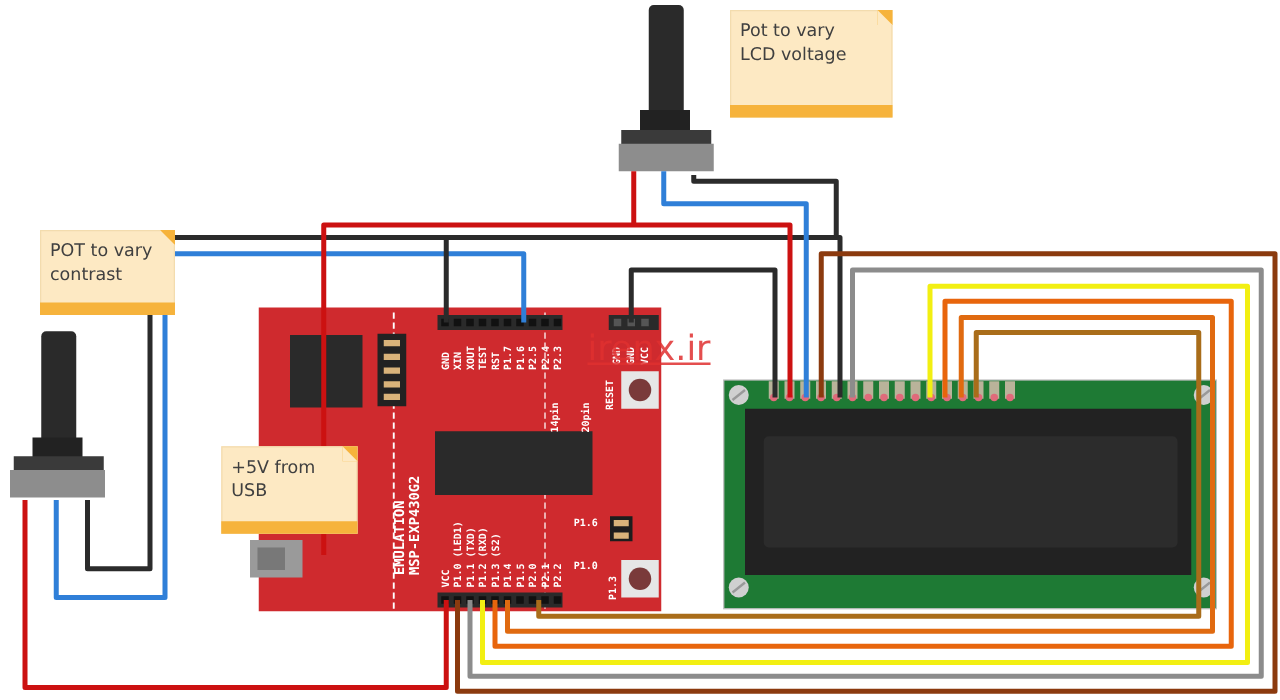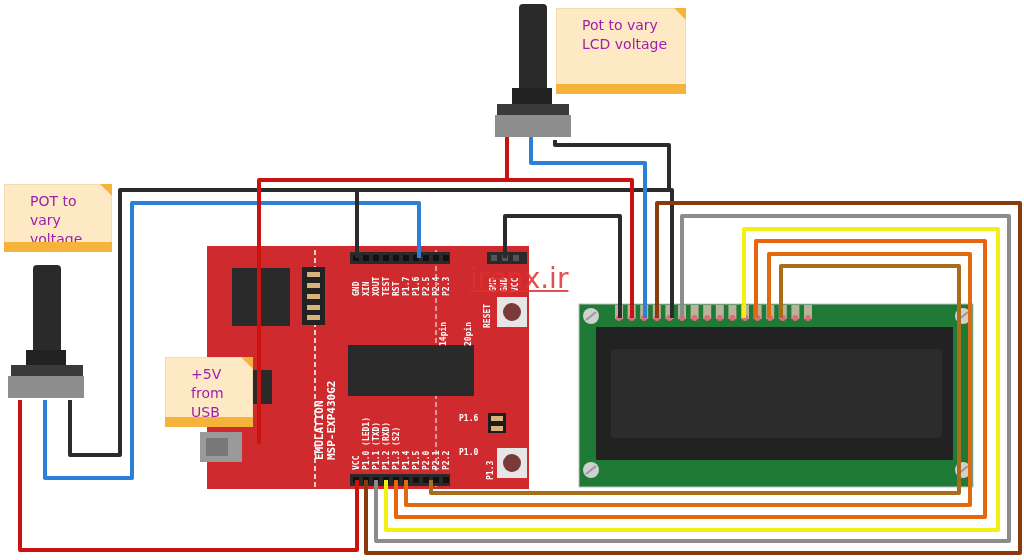--- a/index.html
+++ b/index.html
@@ -1,18 +1,18 @@
 <!DOCTYPE html>
 <html><head>
 <meta charset="utf-8">
 <style>
   html, body { margin:0; padding:0; background:#ffffff; }
   body { width:1024px; height:560px; position:relative; overflow:hidden; font-family:"DejaVu Sans", sans-serif; }
   #stage { position:absolute; left:0; top:0; width:1024px; height:560px; }
-  .note { position:absolute; background:#fde9c3; box-shadow:0 0 0 1px #f3dcae inset; color:#a21caf; font-family:"DejaVu Sans", sans-serif; font-size:14px; line-height:19px; padding:8px 10px 0 26px; box-sizing:border-box; }
+  .note { position:absolute; background:#fde9c3; box-shadow:0 0 0 1px #f3dcae inset; color:#404040; font-family:"DejaVu Sans", sans-serif; font-size:14px; line-height:19px; padding:8px 10px 0 8px; box-sizing:border-box;margin-left:28px; }
   .note::before { content:""; position:absolute; right:0; top:0; width:0; height:0; border-left:12px solid #fde9c3; border-top:12px solid #f6b33c; }
   .note .band { position:absolute; left:0; right:0; bottom:0; height:10px; background:#f6b33c; }
   .board-label { position:absolute; color:#fff; font-family:"DejaVu Sans Mono", monospace; font-weight:bold; font-size:8px; white-space:nowrap; transform-origin:left top; }
   .watermark { position:absolute; color:#e03030; font-family:"DejaVu Sans", sans-serif; font-size:28px; opacity:0.85;text-decoration:underline; }
 </style>
 </head>
 <body>
 
 <svg id="stage" width="1024" height="560" viewBox="0 0 1024 560" xmlns="http://www.w3.org/2000/svg">
 
@@ -163,29 +163,29 @@
       <path d="M376,480 L376,541 L1009,541 L1009,216 L682,216 L682,318" stroke="#8c8c8c"></path>
       <path d="M386,480 L386,530 L998,530 L998,229 L744,229 L744,318" stroke="#f2ef12"></path>
       <path d="M396,480 L396,517 L985,517 L985,241 L756,241 L756,318" stroke="#e8650c"></path>
       <path d="M406,480 L406,505 L970,505 L970,254 L769,254 L769,318" stroke="#e06a10"></path>
       <path d="M431,480 L431,493 L959,493 L959,266 L781,266 L781,318" stroke="#a96d1a"></path>
     </g>
 </svg>
 
 <div class="note" style="left:4px;top:184px;width:108px;height:68px;">
   <div>POT to vary</div>
-  <div>voltage</div>
+  <div>contrast</div>
   <div class="band"></div>
 </div>
 <div class="note" style="left:556px;top:8px;width:130px;height:86px;">
   <div>Pot to vary</div>
   <div>LCD voltage</div>
   <div class="band"></div>
 </div>
-<div class="note" style="left:165px;top:357px;width:88px;height:70px;">
+<div class="note" style="left:149px;top:357px;width:109px;height:70px;">
   <div>+5V from</div>
   <div>USB</div>
   <div class="band"></div>
 </div>
 
 <div class="board-label" style="left:313px;top:460px;transform:rotate(-90deg);font-size:11px;">EMULATION</div>
 <div class="board-label" style="left:325px;top:460px;transform:rotate(-90deg);font-size:11px;">MSP-EXP430G2</div>
 <div id="top-labels">
     <div class="board-label" style="left: 352px; top: 296px; transform: rotate(-90deg);">GND</div>
     <div class="board-label" style="left: 362px; top: 296px; transform: rotate(-90deg);">XIN</div>

